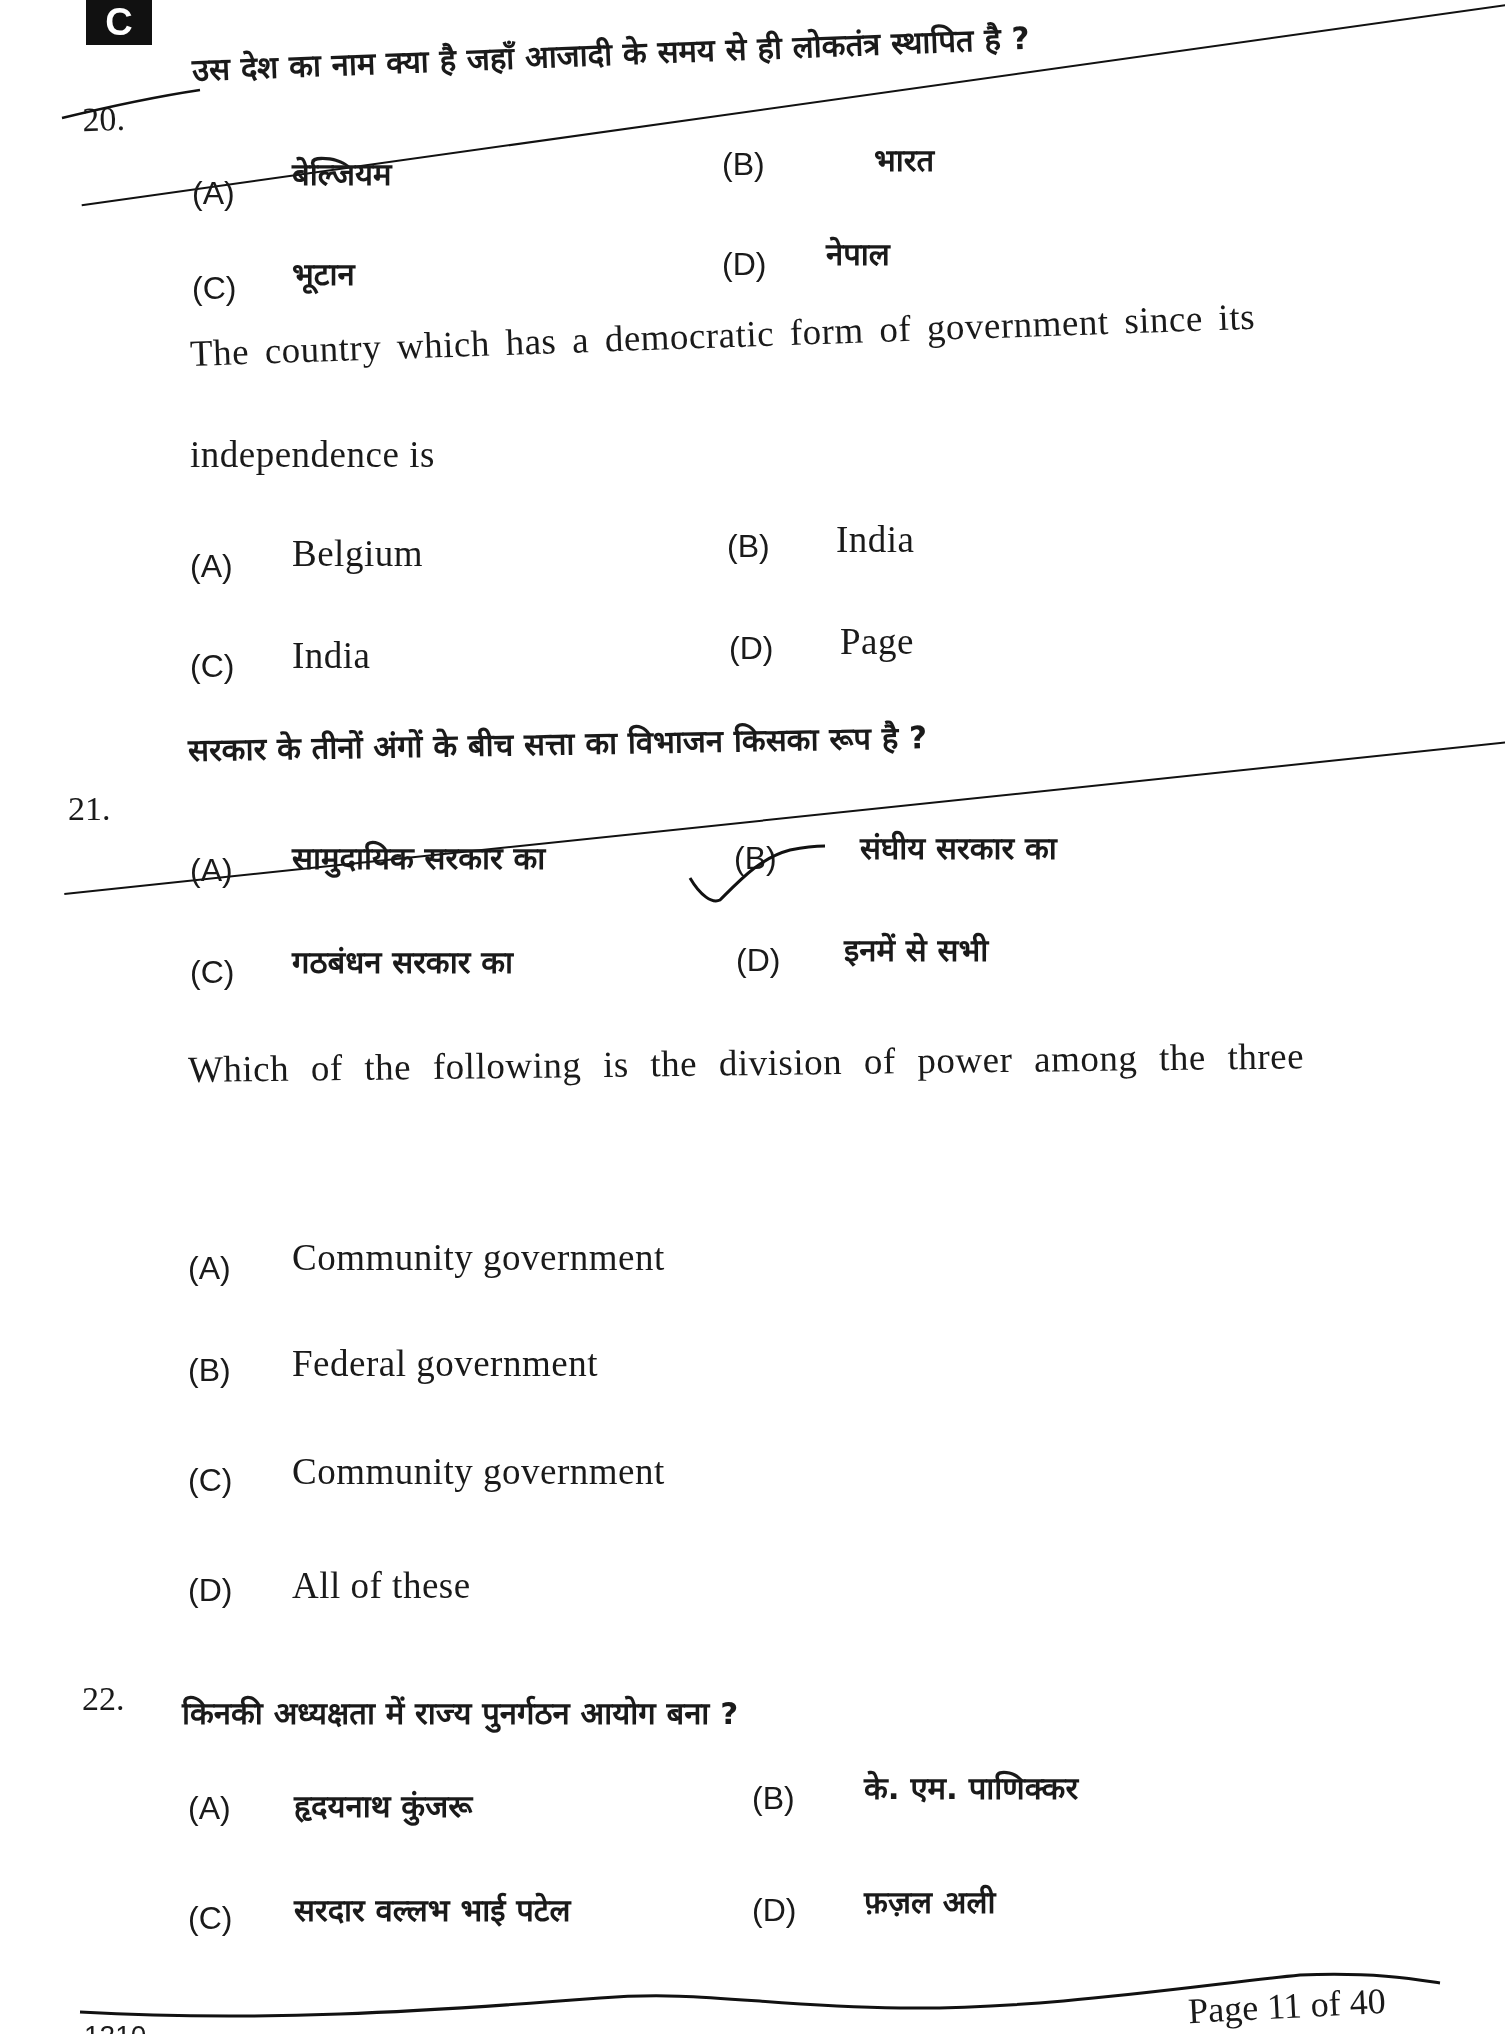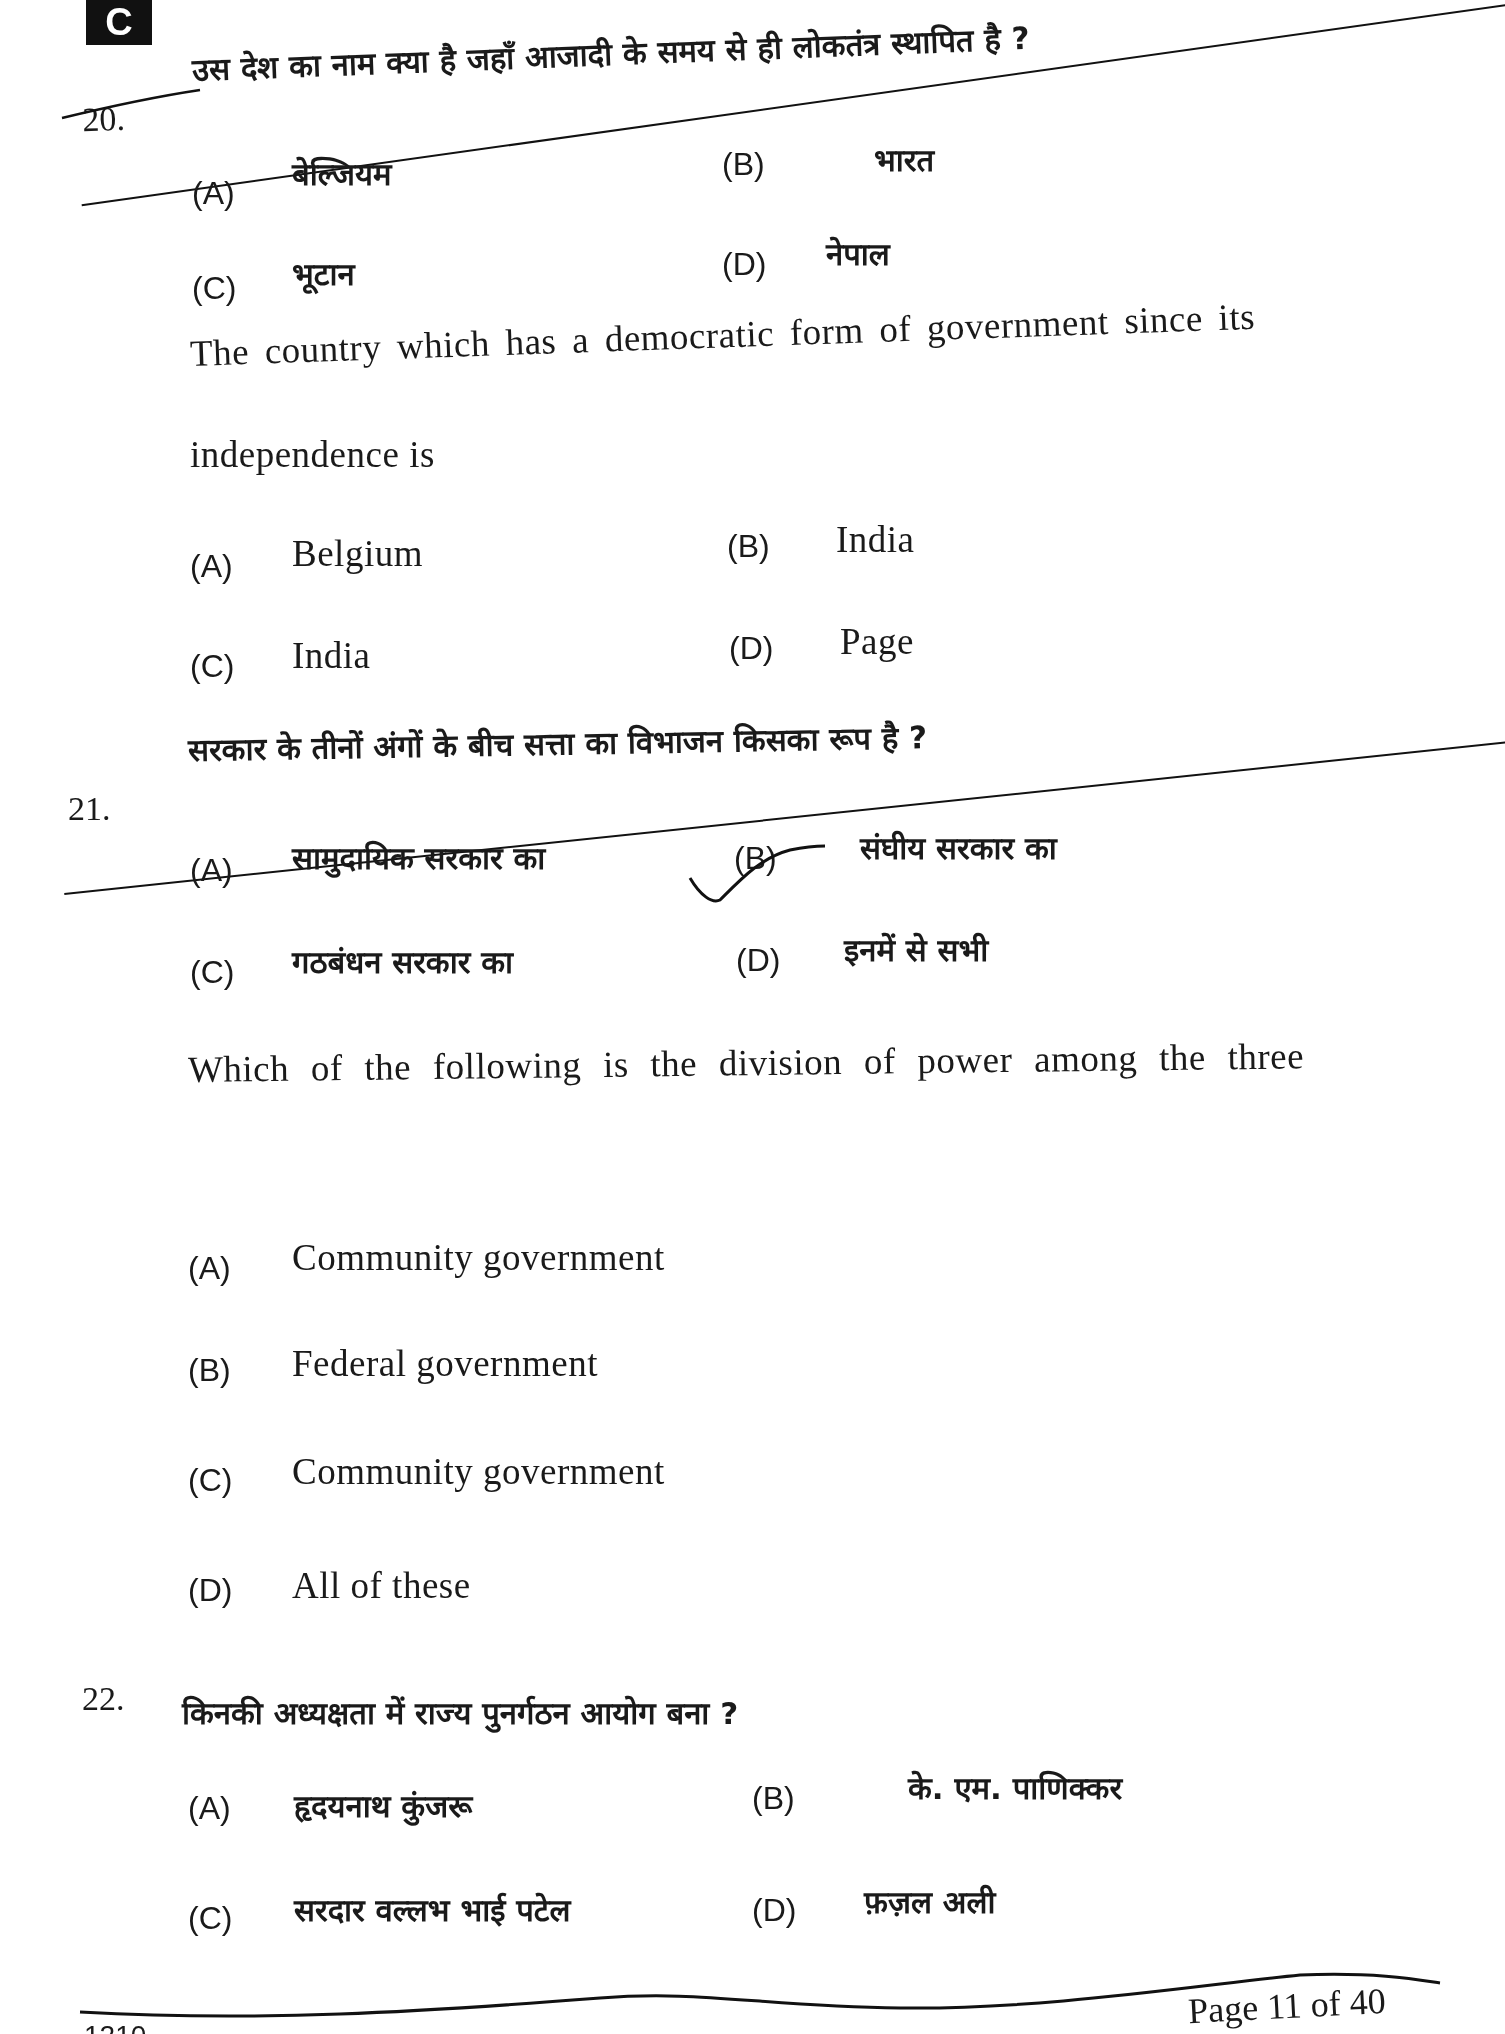--- a/index.html
+++ b/index.html
@@ -74,21 +74,21 @@
   <div class="abs eng" style="left:292px; top:1564px;">All of these</div>
 </div>
 
 <div>
   <div class="abs qnum" style="left:82px; top:1680px;">22.</div>
   <div class="abs hindi" style="left:182px; top:1670px;margin-top:21px;">किनकी अध्यक्षता में राज्य पुनर्गठन आयोग बना ?</div>
 
   <div class="abs opt-label" style="left:188px; top:1790px;">(A)</div>
   <div class="abs hindi" style="left:294px; top:1784px;">हृदयनाथ कुंजरू</div>
   <div class="abs opt-label" style="left:752px; top:1780px;">(B)</div>
-  <div class="abs hindi" style="left:864px; top:1766px;margin-left:44px;">के. एम. पाणिक्कर</div>
+  <div class="abs hindi" style="left:864px; top:1766px;">के. एम. पाणिक्कर</div>
   <div class="abs opt-label" style="left:188px; top:1900px;">(C)</div>
   <div class="abs hindi" style="left:294px; top:1888px;">सरदार वल्लभ भाई पटेल</div>
   <div class="abs opt-label" style="left:752px; top:1892px;">(D)</div>
   <div class="abs hindi" style="left:864px; top:1880px;">फ़ज़ल अली</div>
 </div>
 
 <svg class="marks" width="1505" height="2034">
   <path d="M62 118 C120 104 160 96 200 90" stroke="#111" stroke-width="2.5" fill="none"></path>
   <path d="M690 878 C700 895 712 904 720 900 C740 880 760 858 790 850 C800 848 815 846 825 846" stroke="#111" stroke-width="3" fill="none"></path>
   <path d="M80 2012 C260 2022 420 2012 600 1998 C700 1990 760 2006 900 2008 C1040 2010 1200 1985 1300 1975 C1380 1972 1420 1980 1440 1983" stroke="#111" stroke-width="3" fill="none"></path>

